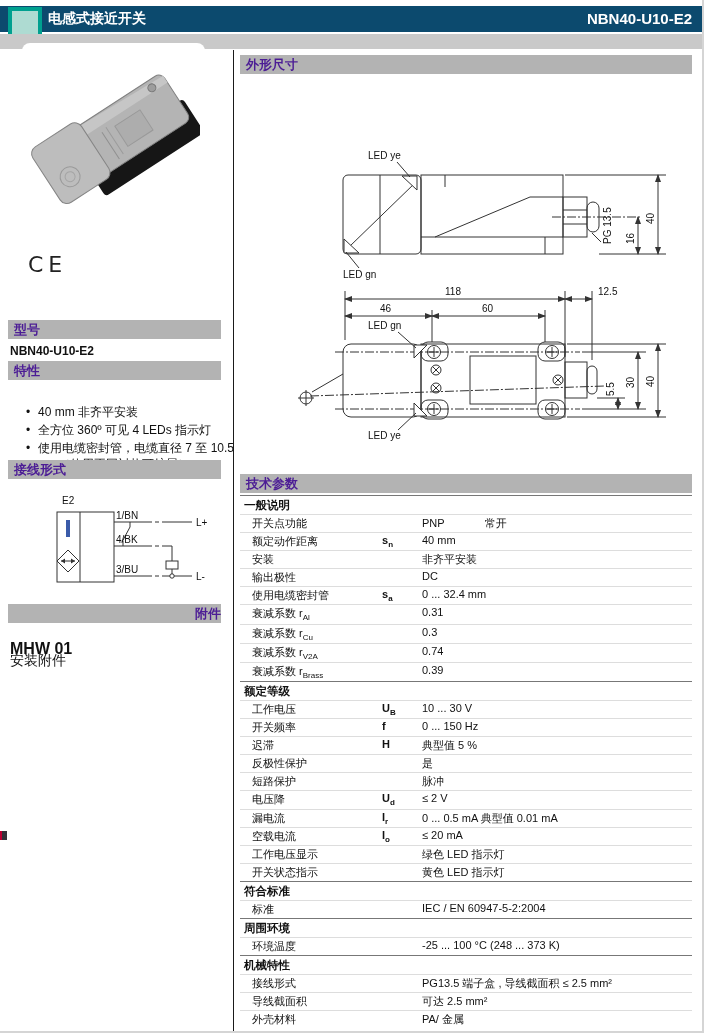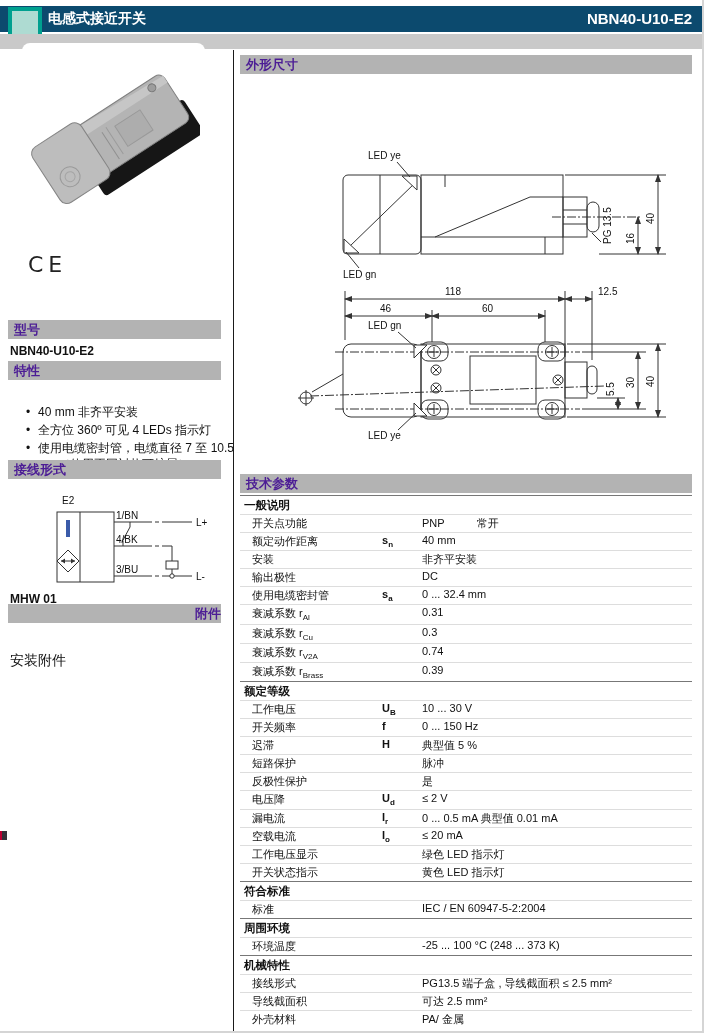--- a/index.html
+++ b/index.html
@@ -23,33 +23,33 @@
   .lsec{position:absolute;left:8px;width:207px;}
   .sec-model{top:320px;}
   .model-value{position:absolute;left:10px;top:344px;font-size:12px;font-weight:bold;}
   .sec-features{top:361px;}
   .features{position:absolute;left:8px;top:388px;width:214px;margin:16px;padding:0;list-style:none;font-size:12px;line-height:1.4;}
   .features li{padding-left:14px;position:relative;margin-bottom:1px;}
   .features li::before{content:"•";position:absolute;left:2px;top:0;}
   .sec-connection{top:460px;}
   .wiring-svg{position:absolute;left:52px;top:490px;}
   .sec-accessories{top:604px;text-align:right;}
-  .acc-model{position:absolute;left:10px;top:592px;font-size:12px;font-weight:bold;}
+  .acc-model{position:absolute;left:10px;top:640px;font-size:16px;font-weight:bold;}
   .acc-desc{position:absolute;left:10px;top:652px;font-size:14px;}
   .edge-artifact{position:absolute;left:0;top:831px;width:5px;height:9px;background:#33323a;border-left:2px solid #b03;}
   
   .rightcol{position:absolute;left:240px;top:55px;width:452px;}
   .drawing-svg{display:block;margin:18px 0 20px 0;}
   
   .tech-table{font-size:11px;margin-top:2px;}
   .tgroup{font-weight:bold;font-size:11.5px;padding:2px 0 1px 4px;border-top:1px solid #777;}
   .trow{display:grid;grid-template-columns:142px 40px 1fr;padding:1px 0 1px 0;border-top:1px solid #ddd;min-height:13px;}
   .tlabel{padding-left:12px;}
   .tsym{font-weight:bold;}
-  .tval .tval2{margin-left:32px;text-align:center;}
+  .tval .tval2{margin-left:40px;text-align:center;}
   sub{font-size:8px;}
   
   text.dtx{font-size:10px;fill:#111;font-family:"Liberation Sans","DejaVu Sans",sans-serif;}
   text.wtx{font-size:10px;fill:#111;font-family:"Liberation Sans","DejaVu Sans",sans-serif;}
 </style>
 </head>
 <body>
 
 <div class="topbar">
   <span class="t-left">电感式接近开关</span>
@@ -305,28 +305,28 @@
         <div class="tlabel">开关频率</div>
         <div class="tsym">f</div>
         <div class="tval"><span>0 ... 150 Hz</span></div>
       </div>
       <div class="trow">
         <div class="tlabel">迟滞</div>
         <div class="tsym">H</div>
         <div class="tval"><span>典型值 5 %</span></div>
       </div>
       <div class="trow">
+        <div class="tlabel">反极性保护</div>
+        <div class="tsym"></div>
+        <div class="tval"><span>是</span></div>
+      </div>
+      <div class="trow">
         <div class="tlabel">短路保护</div>
         <div class="tsym"></div>
         <div class="tval"><span>脉冲</span></div>
-      </div>
-      <div class="trow">
-        <div class="tlabel">反极性保护</div>
-        <div class="tsym"></div>
-        <div class="tval"><span>是</span></div>
       </div>
       <div class="trow">
         <div class="tlabel">电压降</div>
         <div class="tsym">U<sub>d</sub></div>
         <div class="tval"><span>≤ 2 V</span></div>
       </div>
       <div class="trow">
         <div class="tlabel">漏电流</div>
         <div class="tsym">I<sub>r</sub></div>
         <div class="tval"><span>0 ... 0.5 mA 典型值 0.01 mA</span></div>

